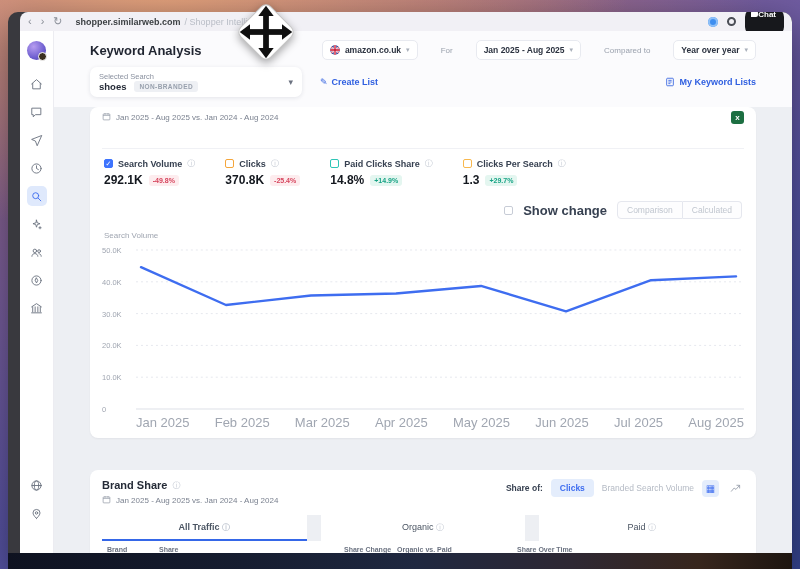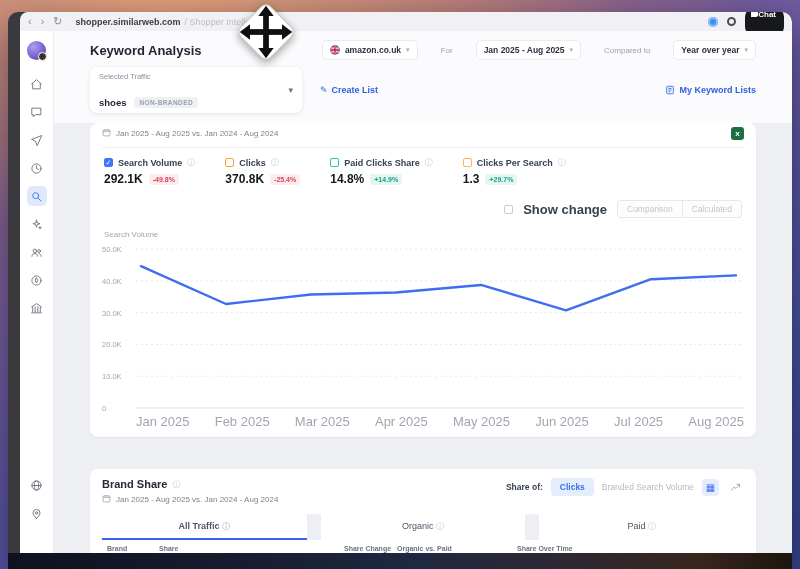--- a/index.html
+++ b/index.html
@@ -53,35 +53,35 @@
   .select { display:flex; align-items:center; gap:5px; background:#fff; border:1px solid #e8eaf0;
     border-radius:5px; padding:4px 7px; font-size:8.5px; color:#2c3340; font-weight:600; }
   .select .chev { color:#aab0bb; font-size:7px; }
   .lbl { font-size:8px; color:#9aa1ad; }
   .flag { width:10px; height:10px; border-radius:50%; overflow:hidden; flex:none; }
   .hrow2 { display:flex; align-items:center; padding:7px 0 10px 0; gap:18px; }
   .kw-card { width:212px; background:#fff; border-radius:7px; box-shadow:0 1px 4px rgba(20,30,60,.10);
     padding:5px 9px; display:flex; align-items:center; }
   .kw-left { flex:1; }
   .kw-label { font-size:7.5px; color:#8b92a0; }
-  .kw-valrow { display:flex; align-items:center; gap:8px; margin-top:16px; }
+  .kw-valrow { display:flex; align-items:center; gap:8px; margin-top:0; }
   .kw-value { font-size:9.5px; font-weight:700; color:#252b37; }
   .kw-badge { font-size:6.5px; letter-spacing:.4px; color:#98a0ad; background:#eef0f4;
     border-radius:3px; padding:2px 5px; font-weight:600; }
   .kw-chev { color:#6b7280; font-size:9px; }
   .blue-link { display:flex; align-items:center; gap:4px; color:#2f5fe0; font-size:9px;
     font-weight:600; cursor:pointer; }
   .hspacer { flex:1; }
   
   .content { flex:1; background:#edeff3; padding:0 36px; overflow:hidden; }
   .card { background:#fff; border-radius:8px; box-shadow:0 1px 2px rgba(16,24,40,.05); }
   .perf { padding:0 12px 6px 12px; }
   .clip-title { height:9px; overflow:hidden; }
   .clip-title div { font-size:11.5px; font-weight:700; color:#252b37; margin-top:-4px; }
-  .date-row { display:flex; align-items:center; gap:5px; padding:4px 0 7px 0;
+  .date-row { display:flex; align-items:center; gap:5px; padding:4px 0 24px 0;
     border-bottom:1px solid #f0f1f5; font-size:8px; color:#7b8290; }
   .cal svg { width:9px; height:9px; stroke:#8b92a0; fill:none; stroke-width:1.8; }
   .excel { margin-left:auto; width:13px; height:13px; background:#1d6f42; border-radius:3px;
     color:#fff; font-size:8px; font-weight:700; display:flex; align-items:center; justify-content:center; }
   .metrics { display:flex; gap:30px; padding:9px 0 8px 2px; }
   .metric .m-top { display:flex; align-items:center; gap:5px; }
   .legend-box { width:9px; height:9px; border:1.5px solid; border-radius:2px; display:flex;
     align-items:center; justify-content:center; font-size:7px; color:#fff; line-height:1; }
   .m-label { font-size:9px; color:#374151; font-weight:600; }
   .info { font-size:8px; color:#c2c8d2; }
@@ -256,21 +256,21 @@
               <span class="lbl">Compared to</span>
               <div class="select">
                 <span>Year over year</span>
                 <span class="chev">▾</span>
               </div>
             </div>
           </div>
           <div class="hrow2">
             <div class="kw-card">
               <div class="kw-left">
-                <div class="kw-label">Selected Traffic</div>
+                <div class="kw-label">Selected Search</div>
                 <div class="kw-valrow">
                   <span class="kw-value">shoes</span>
                   <span class="kw-badge">NON-BRANDED</span>
                 </div>
               </div>
               <span class="kw-chev">▾</span>
             </div>
             <div class="blue-link">
               <span>✎</span>
               <span>Create List</span>

